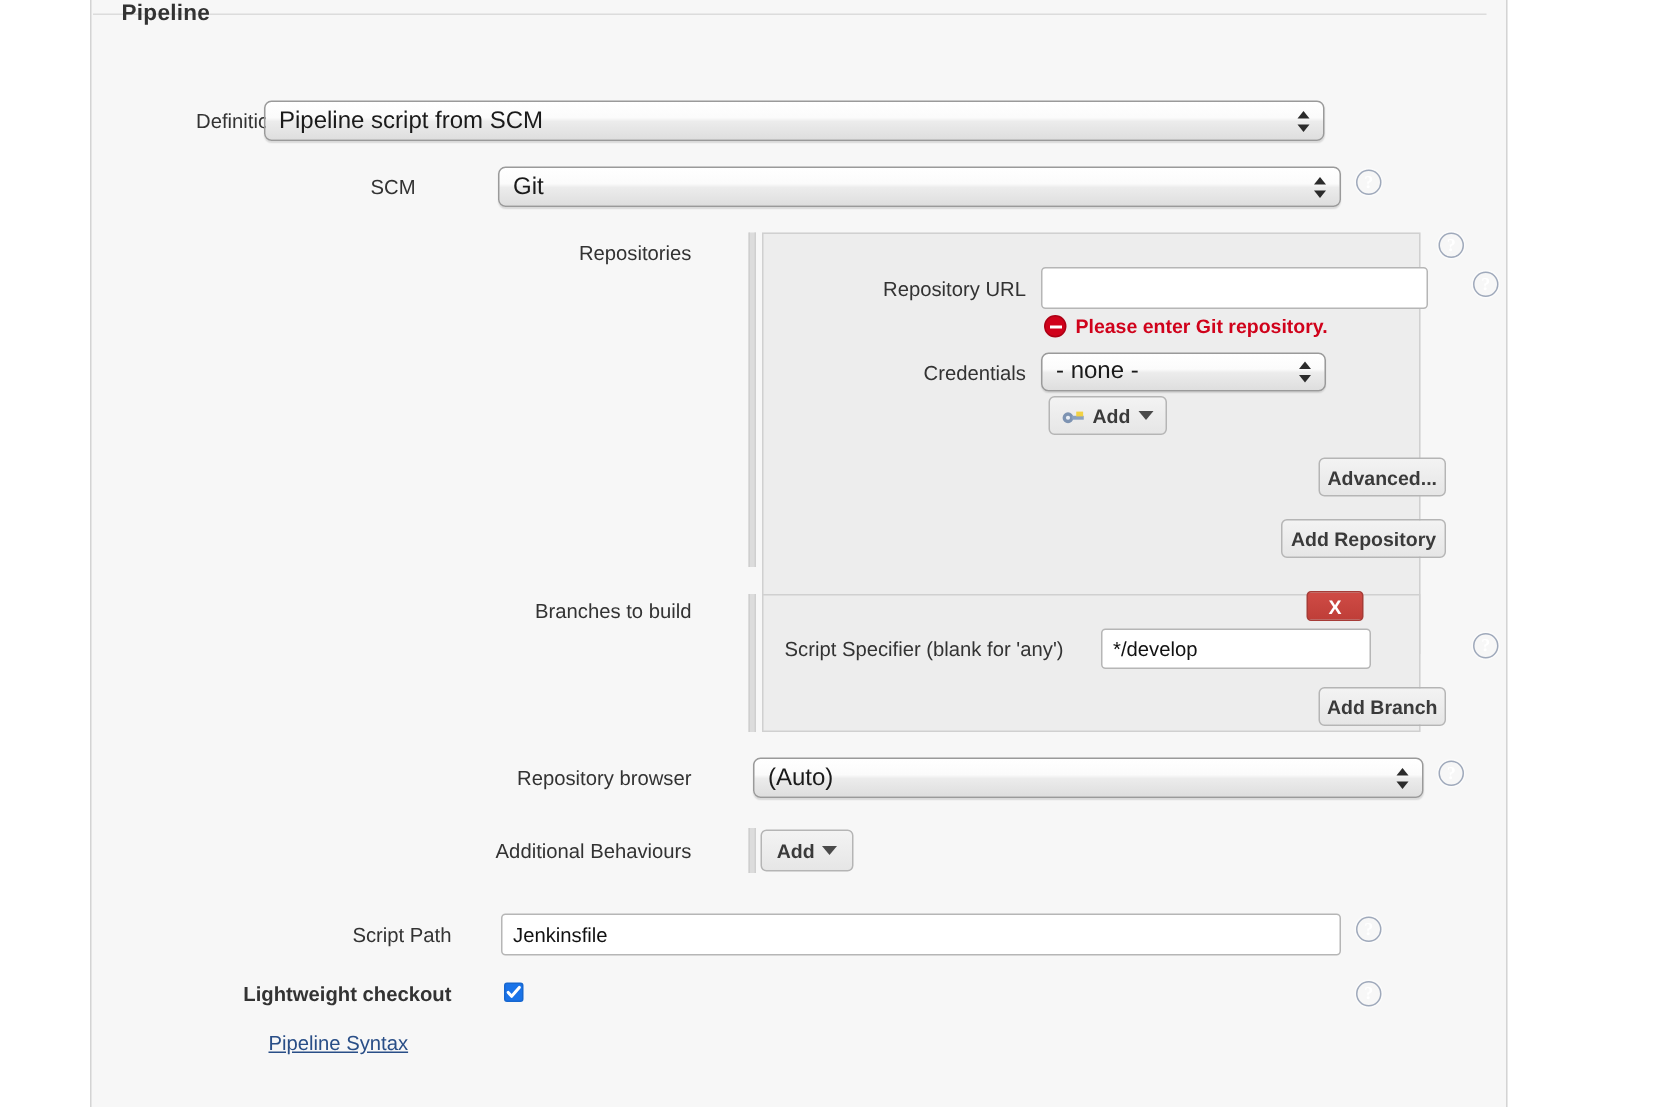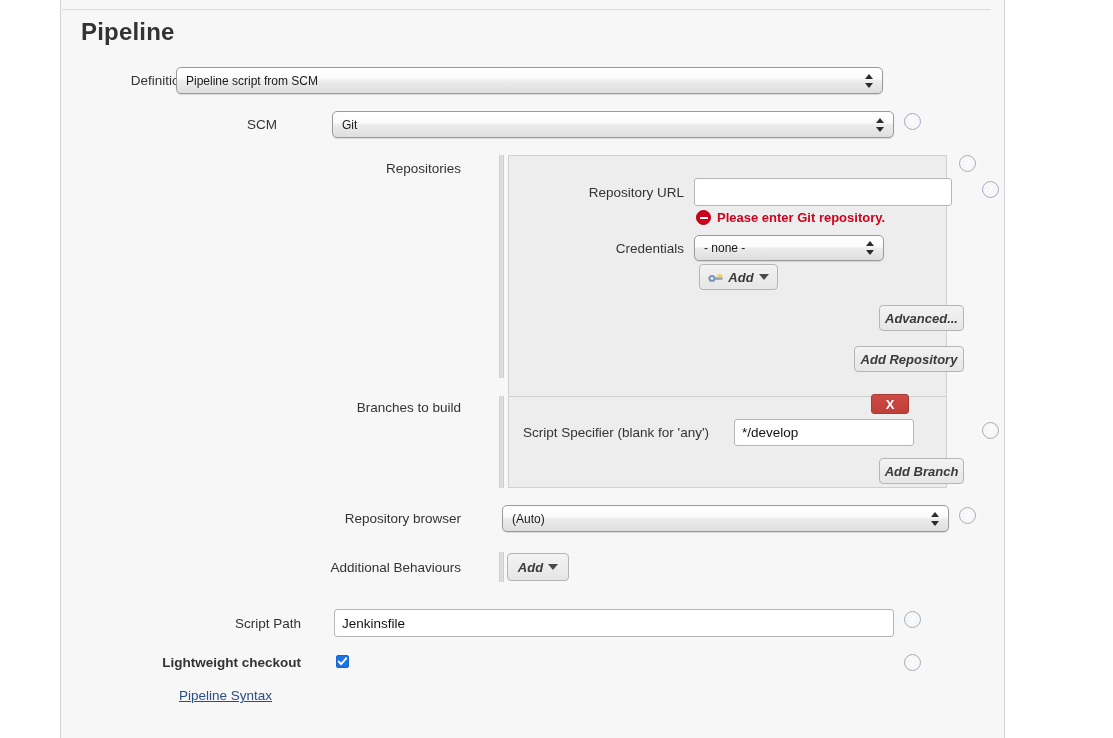--- a/index.html
+++ b/index.html
@@ -31,22 +31,22 @@
     position: absolute;
     left: 1px;
     top: 9px;
     width: 929px;
     height: 1px;
     background: #dcdcdc;
   }
   .section-title {
     position: absolute;
     left: 20px;
-    top: 18px;
-    font-size: 24px;
+    top: 0;
+    font-size: 15px;
     font-weight: bold;
     color: #333333;
     letter-spacing: 0.2px;
   }
 
   
   .row-label {
     position: absolute;
     font-size: 13.5px;
     color: #333333;
@@ -55,21 +55,21 @@
   }
 
   
   .sel {
     position: absolute;
     box-sizing: border-box;
     border: 1px solid #9a9a9a;
     border-radius: 5px;
     background: linear-gradient(to bottom, #ffffff 0%, #fbfbfb 42%, #ececec 52%, #dedede 100%);
     box-shadow: 0 1px 1px rgba(0,0,0,0.12);
-    font-size: 12px;
+    font-size: 16px;
     color: #1a1a1a;
     display: flex;
     align-items: center;
     padding-left: 9px;
     cursor: pointer;
   }
   .sel .arrows {
     position: absolute;
     right: 8px;
     top: 50%;
@@ -116,21 +116,20 @@
     border-radius: 4px;
     background: linear-gradient(to bottom, #f3f3f3 0%, #e6e6e6 100%);
     font-size: 13px;
     font-weight: bold;
     color: #3a3a3a;
     display: flex;
     align-items: center;
     justify-content: center;
     cursor: pointer;
     font-family: "Liberation Sans", sans-serif;
-    font-style: italic;
   }
   .btn-dropdown {
     padding: 0 8px;
     gap: 5px;
   }
   .caret {
     width: 0; height: 0;
     border-left: 5px solid transparent;
     border-right: 5px solid transparent;
     border-top: 6px solid #4a4a4a;

